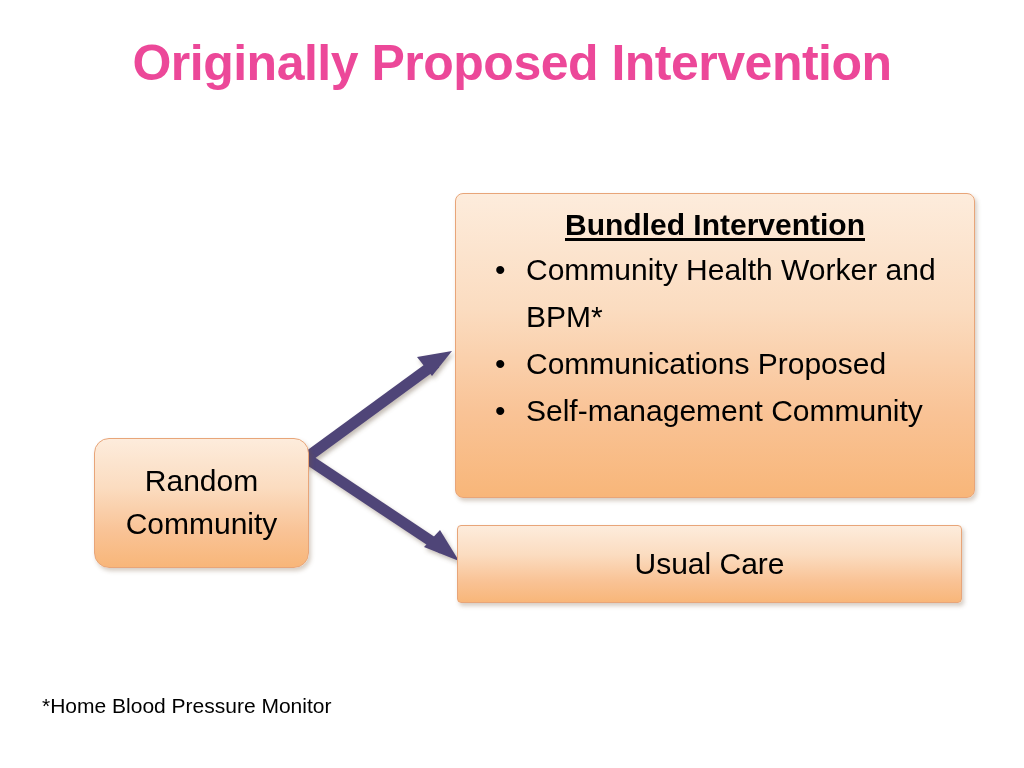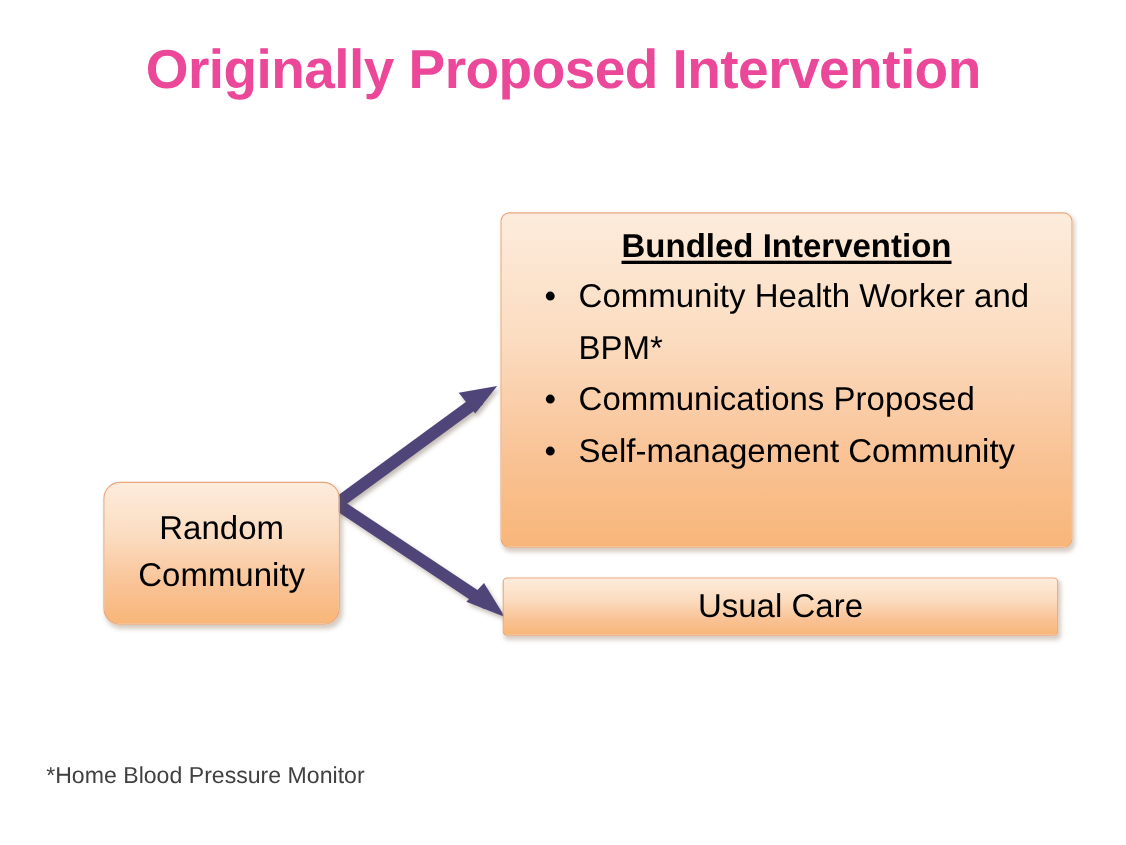--- a/index.html
+++ b/index.html
@@ -96,21 +96,21 @@
     top: 0;
     font-size: 30px;
     line-height: 47px;
   }
 
   
   #box-usual-care {
     left: 457px;
     top: 525px;
     width: 505px;
-    height: 53px;
+    height: 78px;
     border-radius: 4px;
     display: flex;
     align-items: center;
     justify-content: center;
   }
   #box-usual-care .box-text {
     font-size: 30px;
     text-align: center;
   }
 
@@ -123,21 +123,21 @@
     height: 768px;
     pointer-events: none;
   }
 
   
   #footnote {
     position: absolute;
     left: 42px;
     top: 694px;
     font-size: 21px;
-    color: #404040;
+    color: #000000;
     white-space: nowrap;
   }
 </style>
 </head>
 <body>
 
 <div id="slide-title">Originally Proposed Intervention</div>
 
 <svg id="arrow-layer" viewBox="0 0 1024 768" width="1024" height="768">
   <defs>

